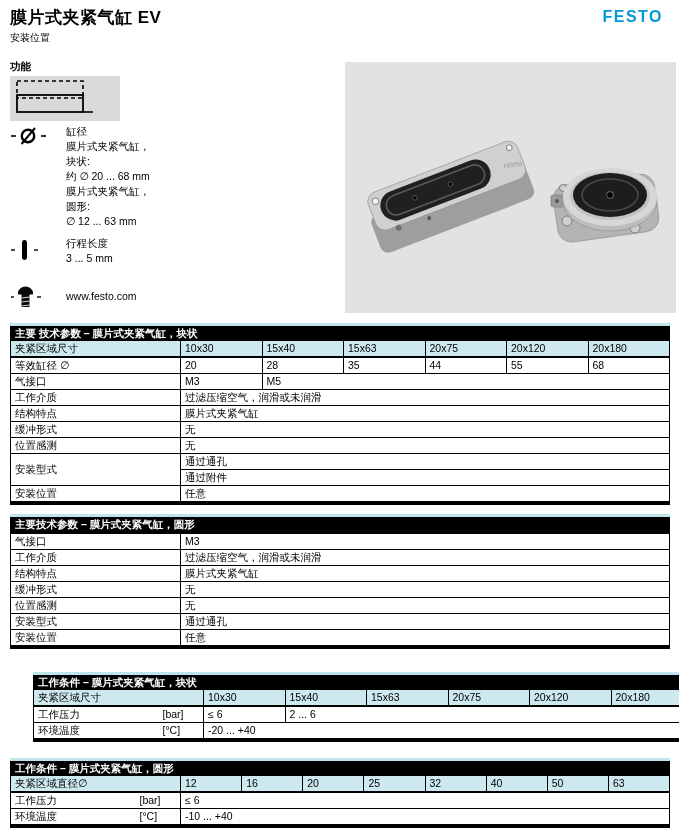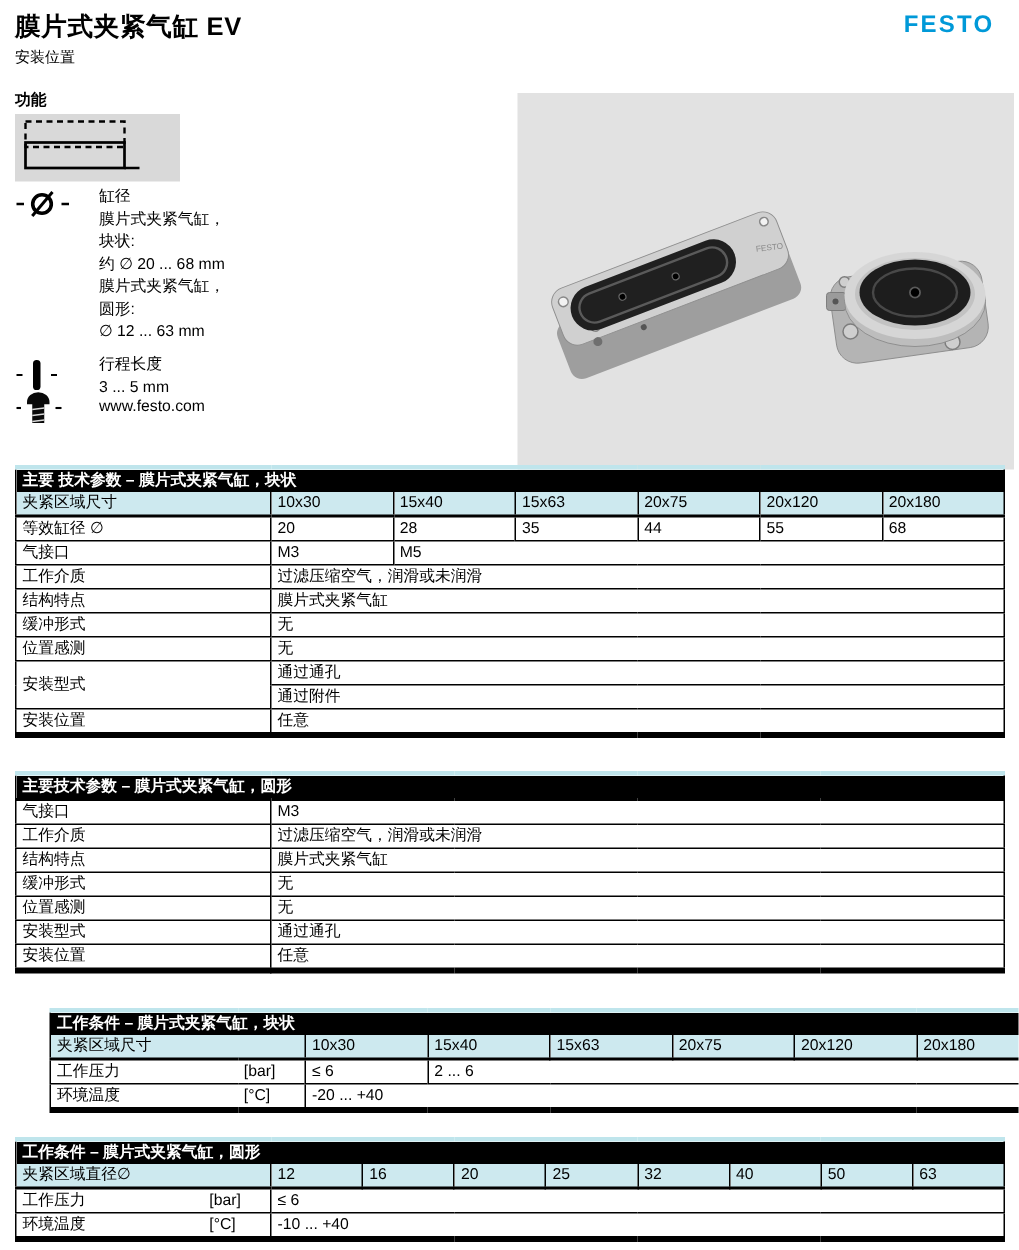--- a/index.html
+++ b/index.html
@@ -17,29 +17,29 @@
   
   .section-heading{left:10px;top:60px;font-size:10.5px;font-weight:bold;}
   .diagram-box{left:10px;top:76px;width:110px;height:45px;background:var(--diagram-bg);}
 
   
   .feature{position:absolute;left:10px;display:flex;gap:12px;}
   .f-icon{width:44px;flex:none;padding-top:1px;}
   .f-lines{font-size:10.5px;line-height:15px;}
   #feature-0{top:124px;}
   #feature-1{top:236px;}
-  #feature-2{top:257px;}
+  #feature-2{top:282px;}
   #feature-2 .f-lines{padding-top:7px;}
 
   
   .photo{left:345px;top:62px;width:331px;height:251px;background:var(--photo-bg);}
 
   
   .tbl{position:absolute;left:10px;width:659px;}
-  #t0{top:310px;} #t1{top:514px;} #t2{top:672px;padding-left:23px;} #t3{top:758px;}
+  #t0{top:323px;} #t1{top:514px;} #t2{top:672px;padding-left:23px;} #t3{top:758px;}
   table.spec{border-collapse:collapse;table-layout:fixed;width:659px;
              border-left:1px solid var(--bar);border-right:1px solid var(--bar);
              border-top:3px solid #bfe5ec;border-bottom:4px solid var(--bar);}
   .spec td{font-size:10.5px;line-height:15px;height:15px;padding:0 2px 0 4px;
            white-space:nowrap;overflow:hidden;vertical-align:middle;}
   .spec tr.titlebar td{background:var(--bar);color:#fff;font-weight:bold;}
   .spec tr.hl td{background:var(--hl);}
   .spec td.val{border-left:1px solid var(--bar);}
   .spec td.unit{border-left:none;margin-top:30px;}
   .spec tr.body td{border-top:1px solid var(--bar);}

